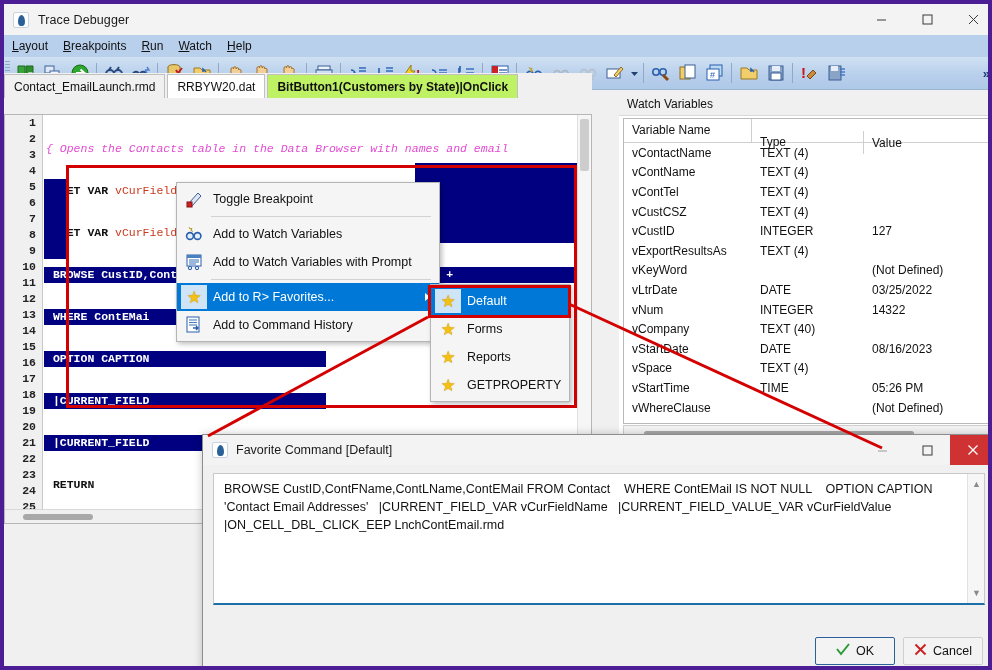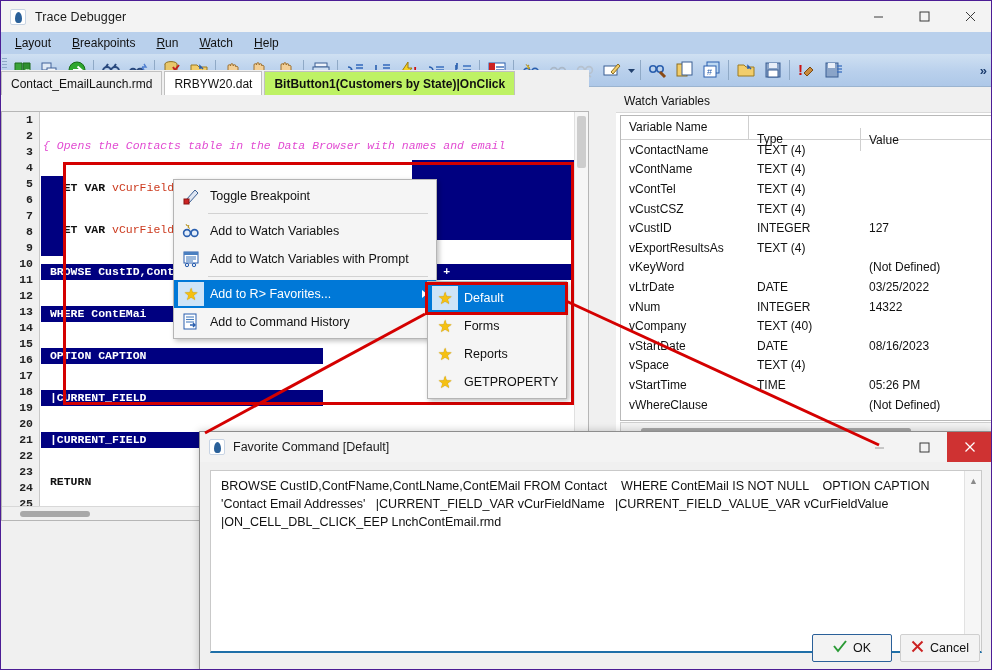--- a/index.html
+++ b/index.html
@@ -7,21 +7,21 @@
     width: 992px; height: 670px;
     overflow: hidden;
     background: #ffffff;
     font-family: "Liberation Sans", sans-serif;
     -webkit-font-smoothing: antialiased;
   }
   #app {
     position: relative;
     width: 992px; height: 670px;
     background: #f0f0f0;
-    border: 1px solid #4c1d95;
+    border: 4px solid #4c1d95;
     box-sizing: border-box;
     overflow: hidden;
   }
 
   
   .titlebar {
     position: absolute; left: 0; top: 0; width: 992px; height: 31px;
     background: #f3f3f3;
     display: flex; align-items: center;
     box-sizing: border-box;
@@ -49,21 +49,21 @@
   .winbtn svg { display:block; }
 
   
   .menubar {
     position: absolute; left: 0; top: 31px; width: 992px; height: 22px;
     background: #b9d0ec;
     display: flex; align-items: center;
     box-sizing: border-box;
   }
   .menuitem {
-    font-size: 12px; color: #111; padding: 2px 7px; margin-left: 7px;
+    font-size: 12px; color: #111; padding: 2px 7px; margin-left: 1px;
     white-space: nowrap;
   }
   .menuitem .mn { text-decoration: underline; }
 
   
   .toolbar {
     position: absolute; left: 0; top: 53px; width: 992px; height: 33px;
     background: linear-gradient(to bottom,#cfe0f2 0%, #b9d0ec 55%, #aec8e8 100%);
     display: flex; align-items: center;
     box-sizing: border-box;
@@ -248,21 +248,21 @@
     border-radius: 50% 50% 40% 40% / 60% 60% 40% 40%;
   }
   .favdlg-title .t { font-size: 12.5px; color: #1a1a1a; }
   .favdlg-title .btns { margin-left: auto; display: flex; height: 30px; }
   .favdlg-title .b {
     width: 45px; height: 30px; display: flex; align-items: center; justify-content: center;
     color: #3a3a3a;
   }
   .favdlg-title .b.close { background: #cf3232; color: #fff; }
   .fav-editwrap {
-    position: absolute; left: 10px; top: 38px; right: 10px; height: 183px;
+    position: absolute; left: 10px; top: 38px; right: 10px; height: 132px;
     background: #ffffff; border: 1px solid #c9c9c9; box-sizing: border-box;
     border-bottom: 2px solid #1e6fa8;
   }
   .fav-text {
     position: absolute; left: 10px; top: 6px; right: 20px;
     font-size: 12.5px; color: #111; line-height: 18px; white-space: pre-wrap;
   }
   .fav-vscroll {
     position: absolute; right: 0; top: 0; bottom: 0; width: 17px;
     background: #f6f6f6; border-left: 1px solid #e2e2e2; box-sizing: border-box;

